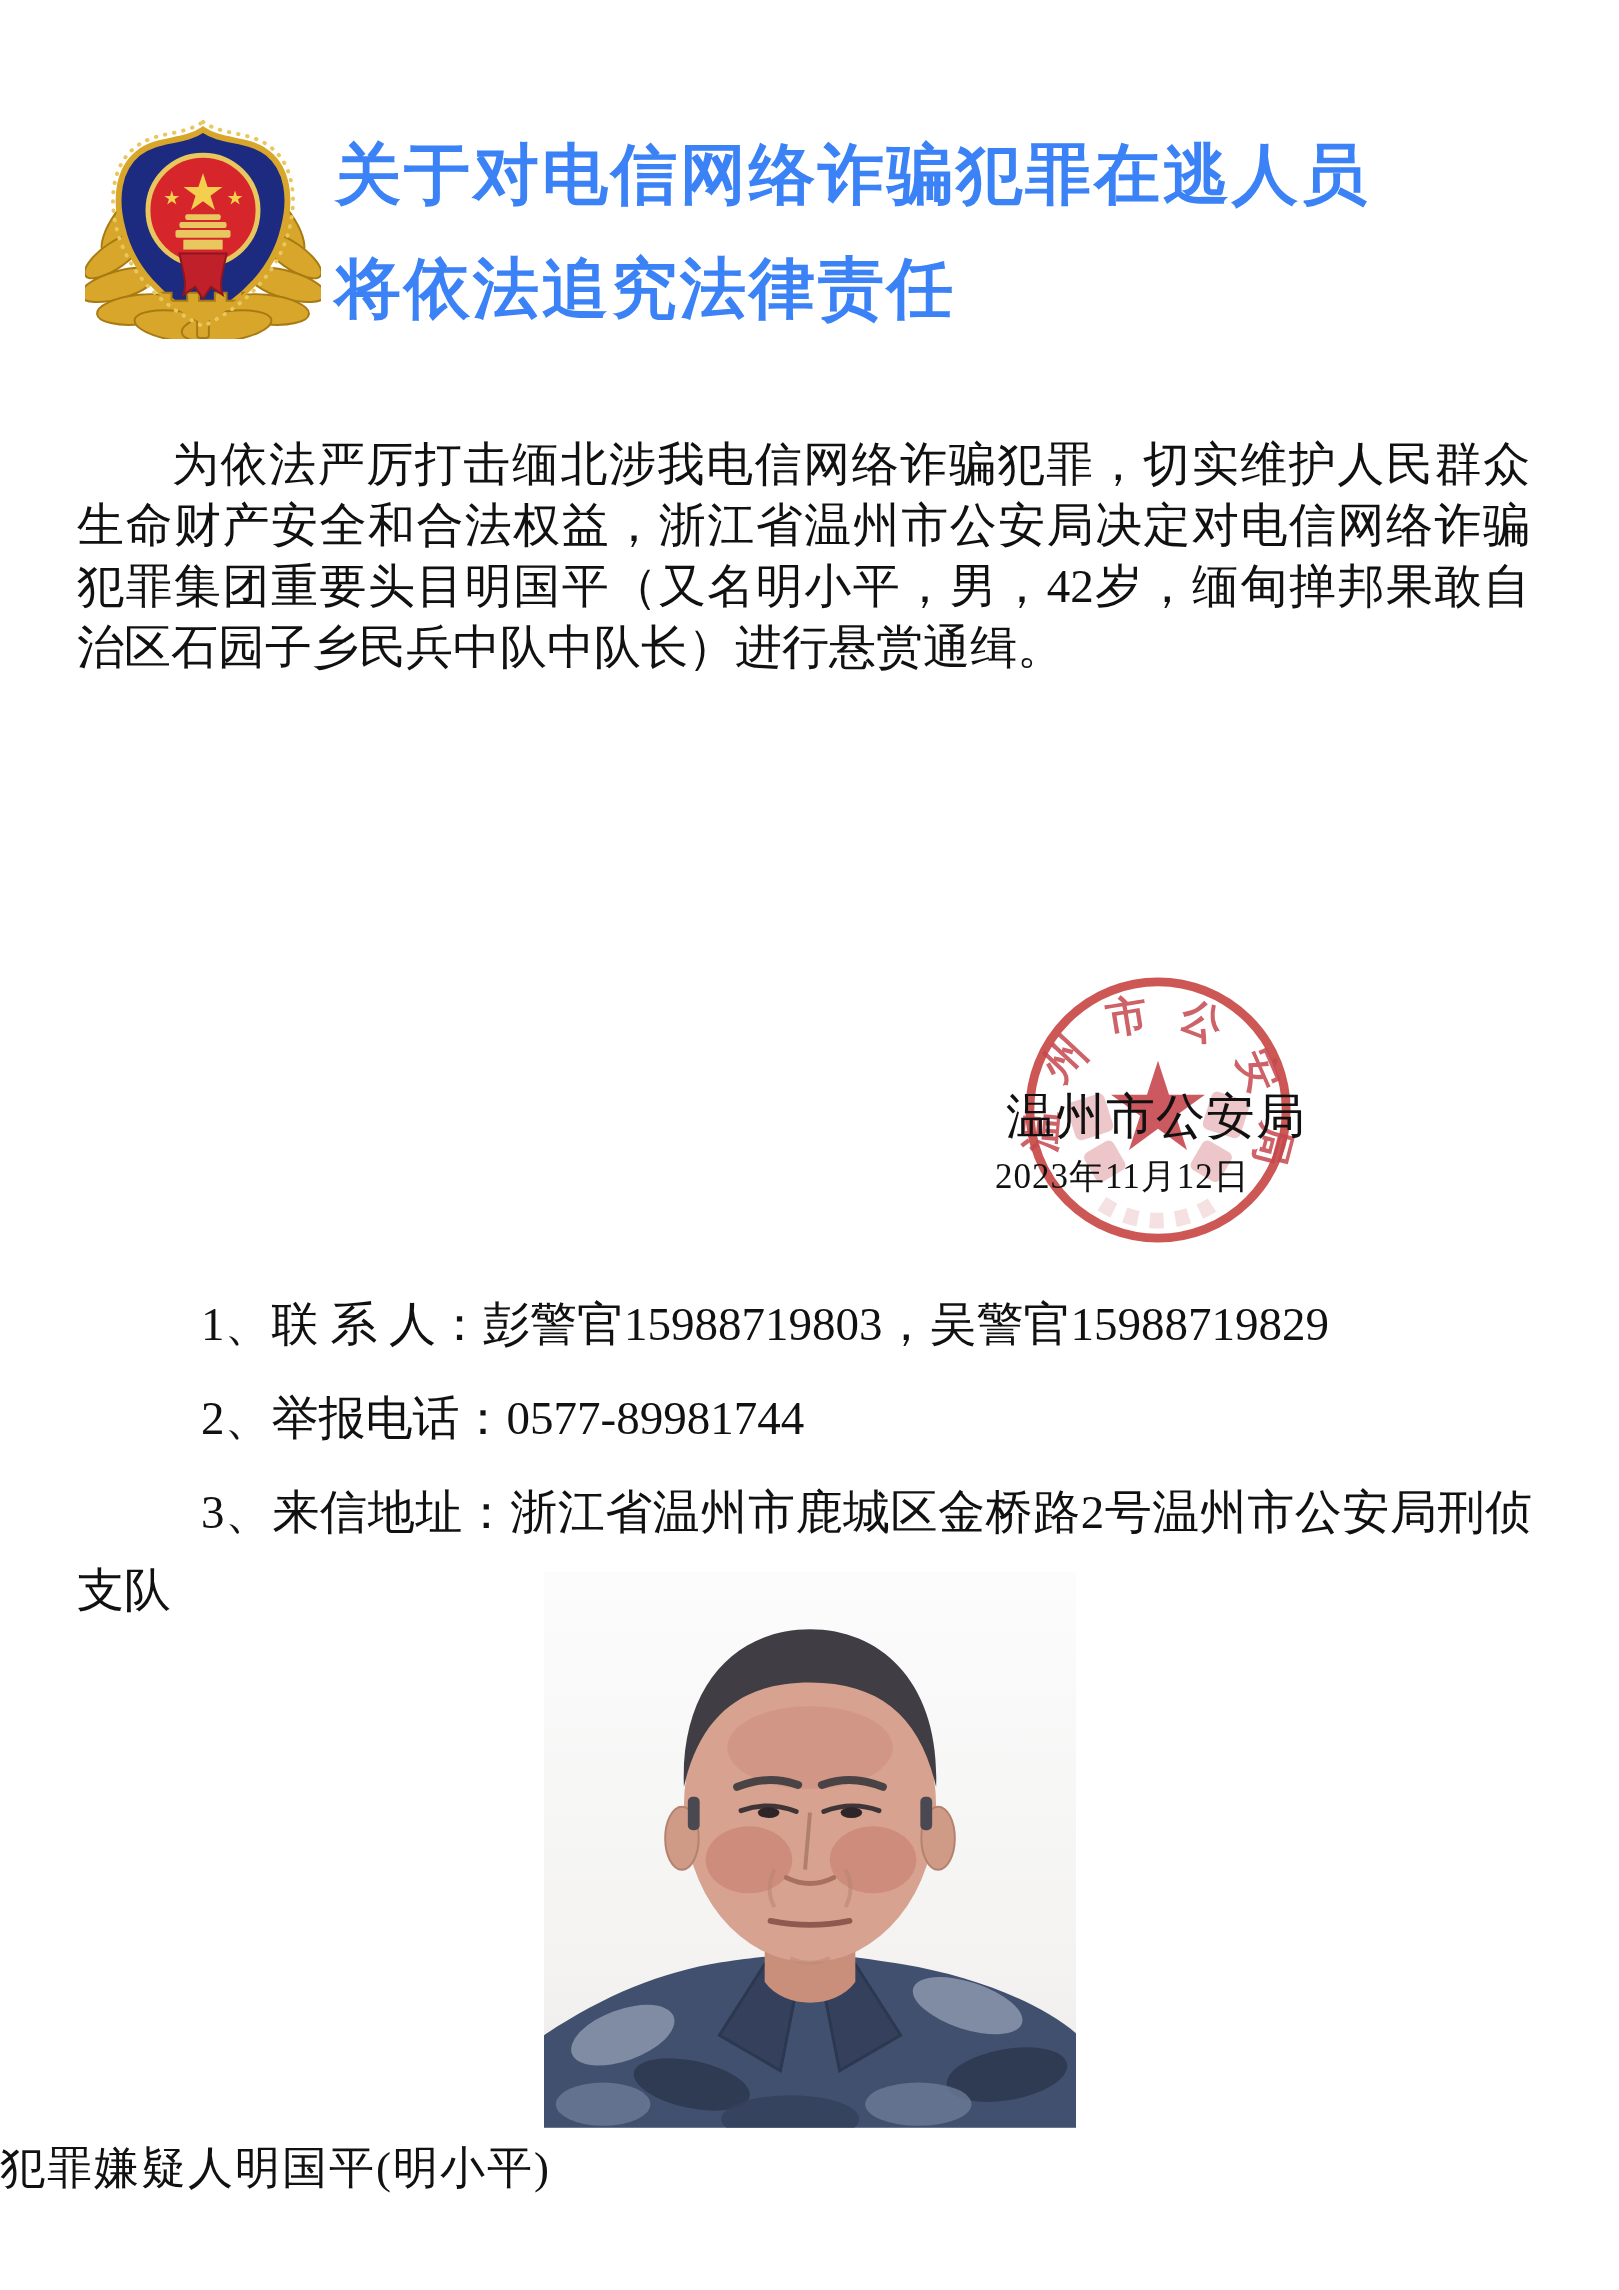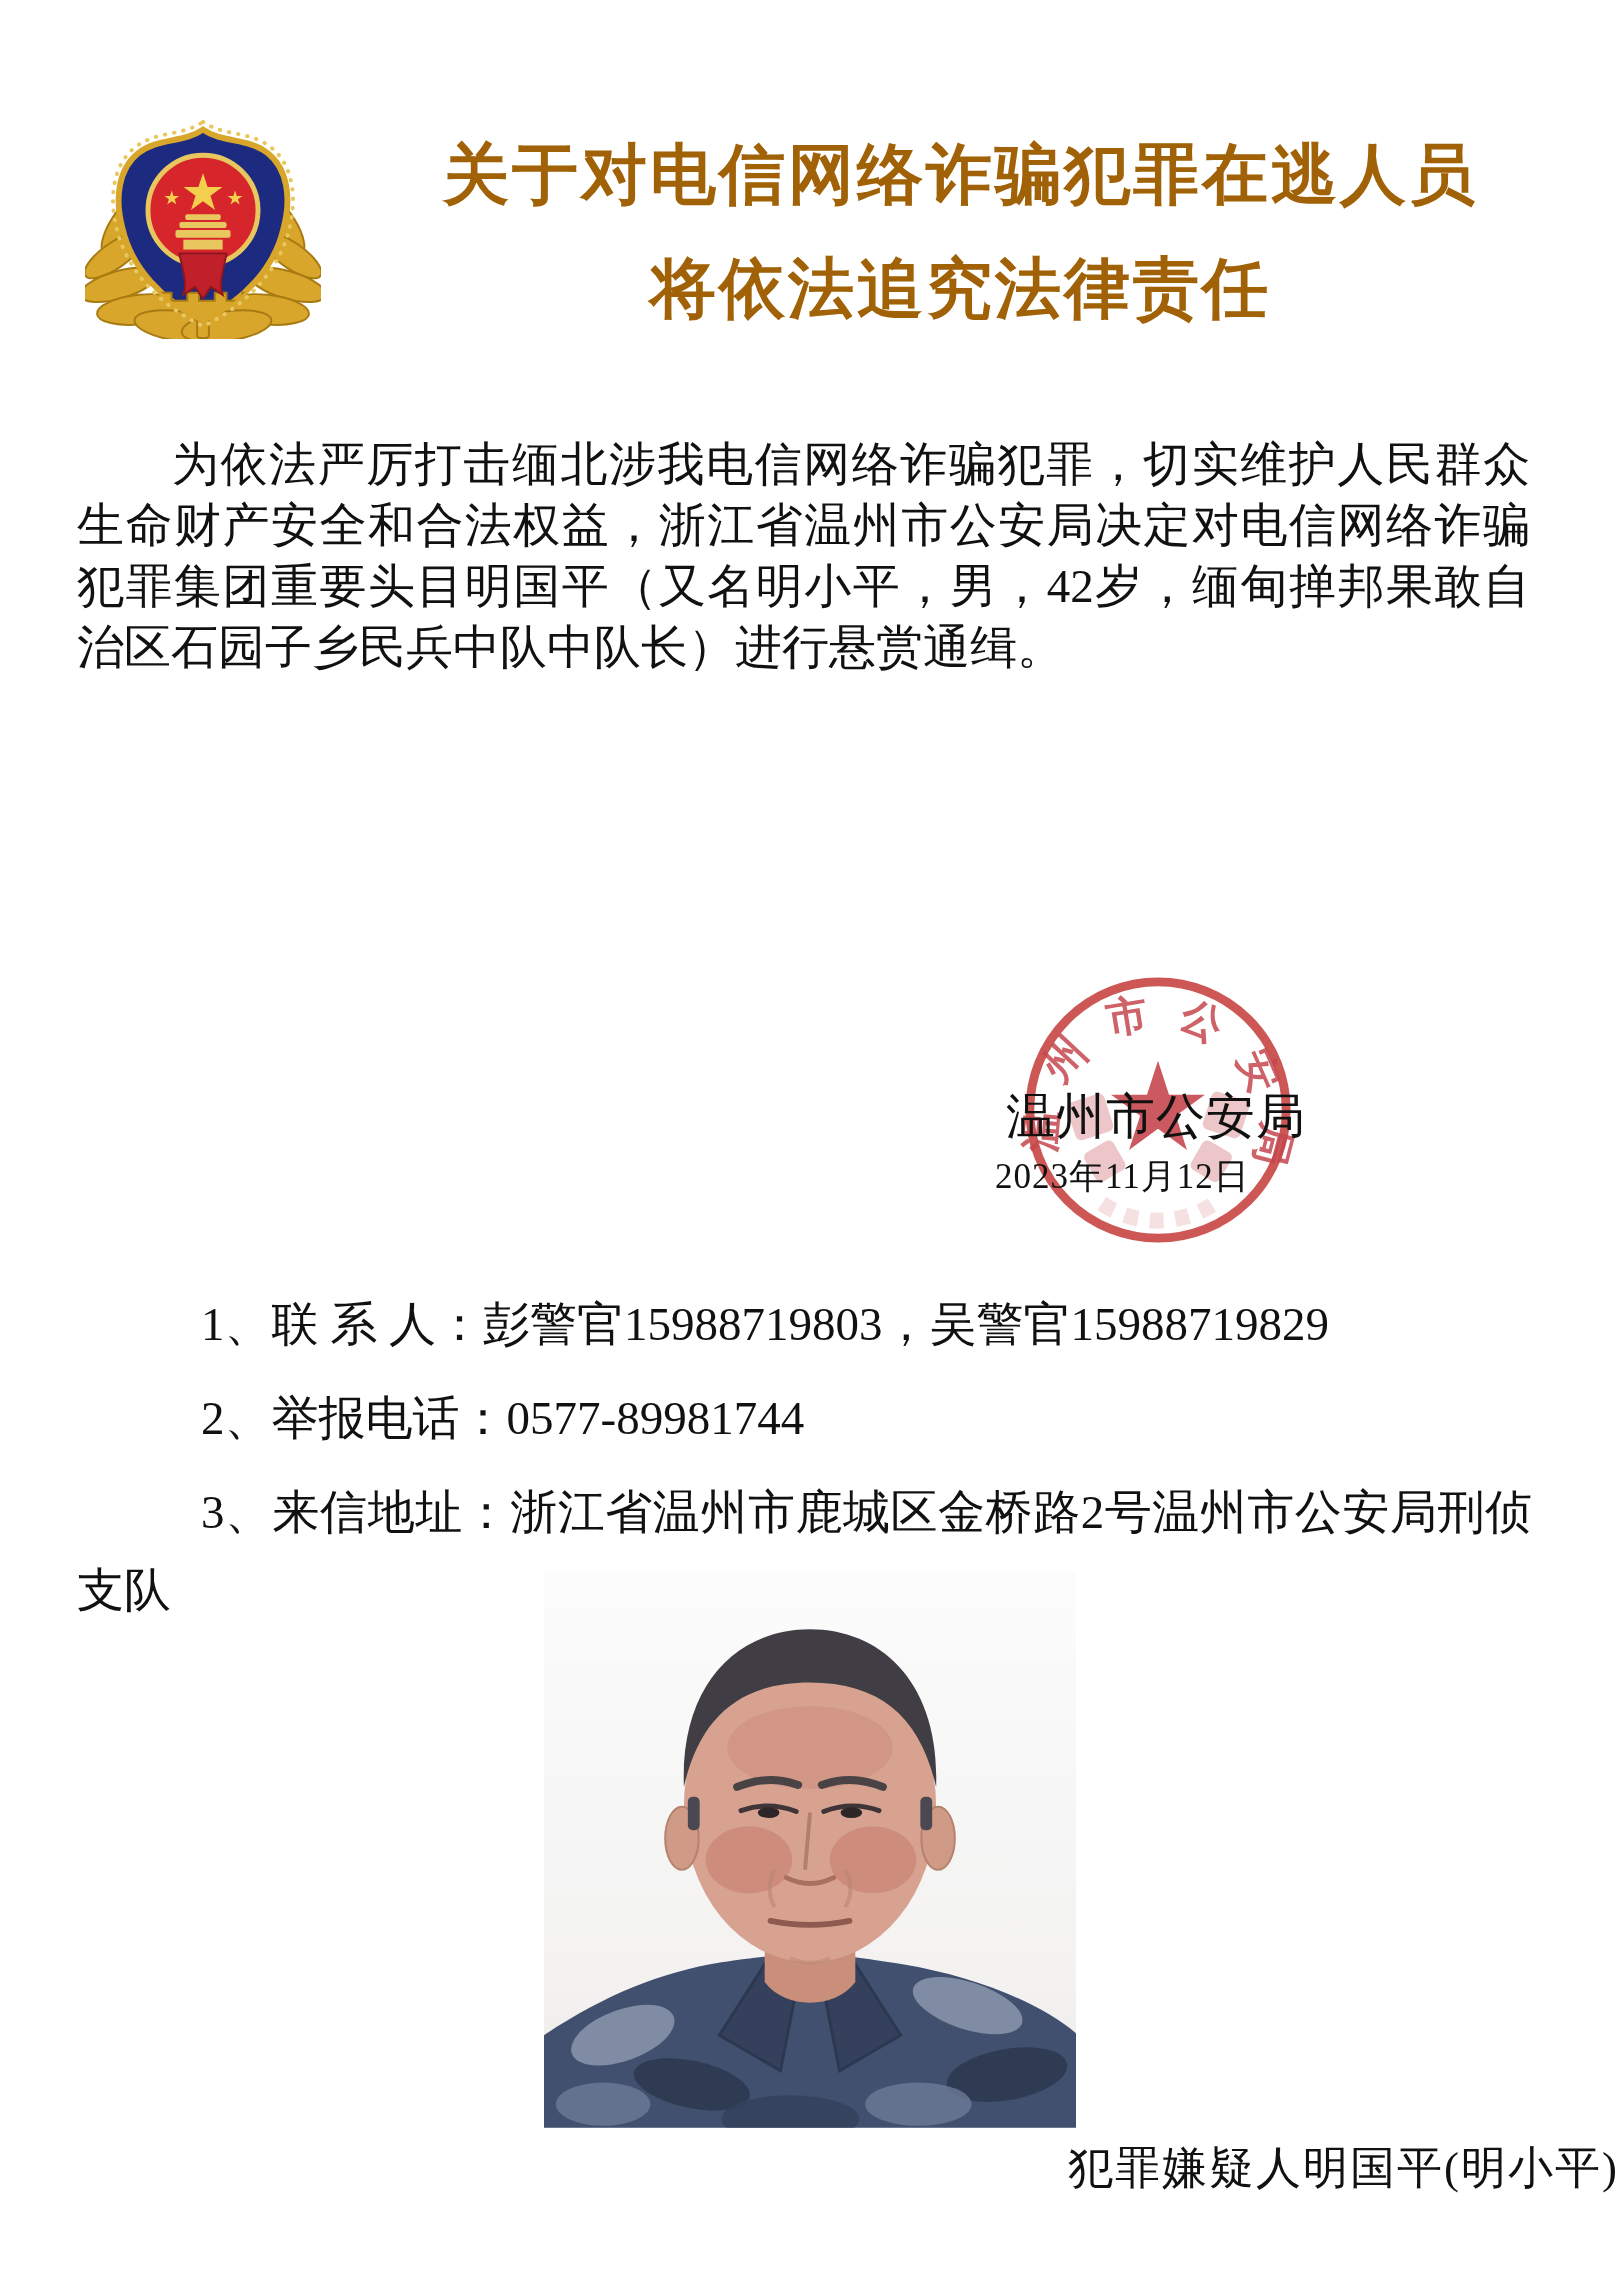--- a/index.html
+++ b/index.html
@@ -7,40 +7,40 @@
     position:relative;
     width:1619px;height:2290px;
     background:#ffffff;
     font-family:"Liberation Serif","DejaVu Serif",serif;
     color:#111111;
     overflow:hidden;
   }
   .badge{position:absolute;left:85px;top:108px;width:236px;height:231px;}
   .title-wrap{
     position:absolute;left:335px;top:118px;width:1251px;
-    text-align:center;font-weight:bold;font-size:66px;line-height:114px;
-    letter-spacing:3px;color:#a16207;
+    text-align:left;font-weight:bold;font-size:66px;line-height:114px;
+    letter-spacing:3px;color:#3b82f6;
   }
   .body-text{
     position:absolute;left:61px;top:418px;width:1485px;
     font-size:47px;line-height:61px;text-align:justify;
   }
   .body-text p{margin:16px;text-indent:95px;}
   .seal{position:absolute;left:1019px;top:971px;width:278px;height:278px;}
   .sig-agency{position:absolute;left:1006px;top:1084px;font-size:49px;letter-spacing:1px;z-index:5;}
   .sig-date{position:absolute;left:995px;top:1153px;font-size:35px;letter-spacing:1px;z-index:5;}
   .contacts{
     position:absolute;left:61px;top:1269px;width:1487px;
     font-size:47px;line-height:78px;text-align:justify;
   }
   .contacts .c-item{margin:16px;text-indent:124px;}
   .photo{position:absolute;left:544px;top:1572px;width:532px;height:556px;}
   .caption{
     position:absolute;left:0;top:2138px;width:1619px;
-    text-align:right;font-size:45px;letter-spacing:2px;
+    text-align:left;font-size:45px;letter-spacing:2px;
   }
 </style>
 </head>
 <body>
 
 <div class="page">
 
   <div class="badge">
     <svg viewBox="0 0 240 235" width="236" height="231" xmlns="http://www.w3.org/2000/svg">
       <defs>

